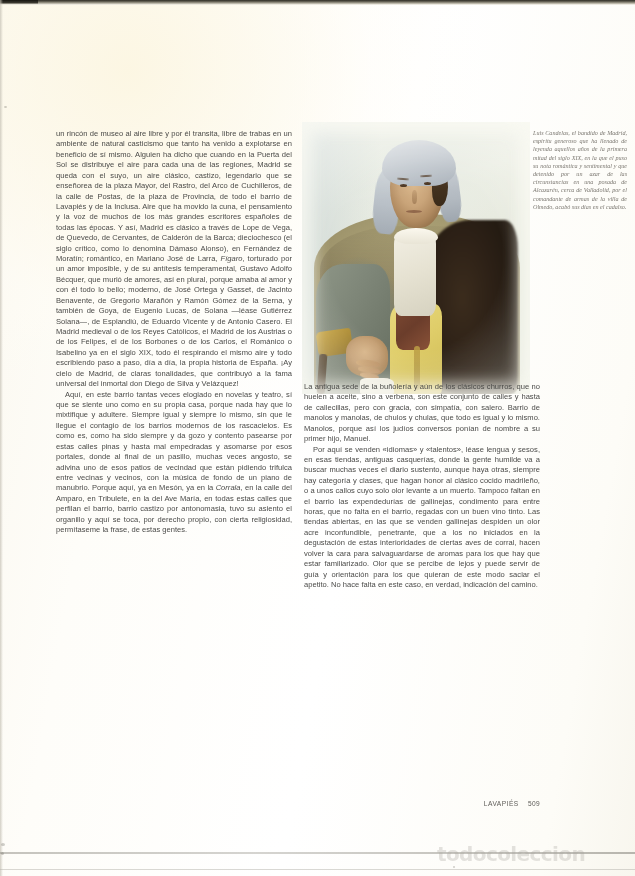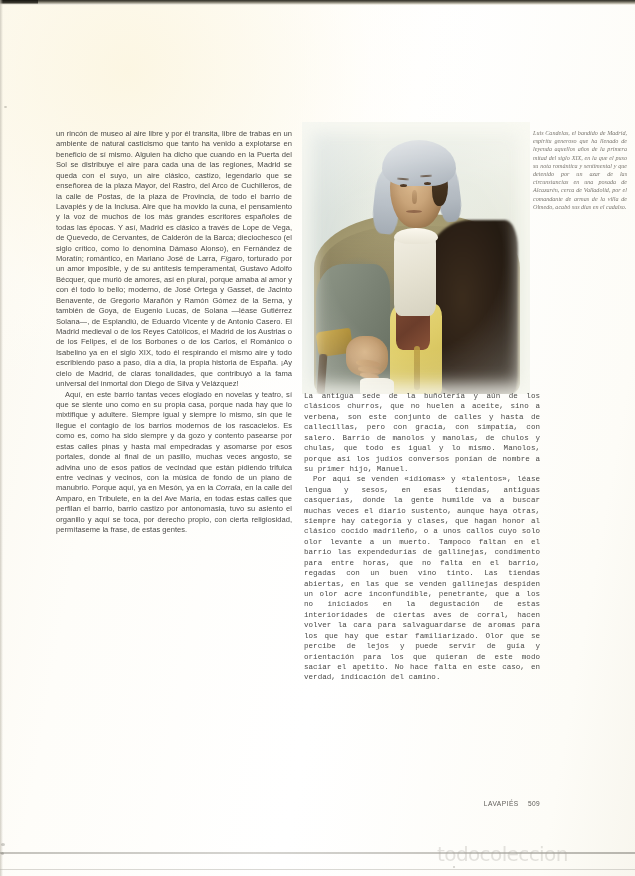--- a/index.html
+++ b/index.html
@@ -55,21 +55,21 @@
   .col {
     position: absolute;
     text-align: justify;
     color: #4a4a48;
     font-size: 7.55px;
     line-height: 10.42px;
     letter-spacing: 0.02px;
     -webkit-font-smoothing: none;
   }
   #col-left  { left: 56px;  top: 129px; width: 236px; }
-  #col-right { left: 304px; top: 391px; width: 236px; font-family: Liberation Mono, monospace; }
+  #col-right { left: 304px; top: 382px; width: 236px; }
 
   .col p { margin: 0; text-align: justify; }
   .col p.indent { text-indent: 9px; }
   .col .it { font-style: italic; }
 
   
   #illustration {
     position: absolute;
     left: 302px; top: 122px;
     width: 228px; height: 272px;
@@ -296,21 +296,21 @@
   #running-foot .folio {
     margin-left: 7px;
     letter-spacing: 0.3px;
   }
 
   
   #watermark {
     position: absolute;
     left: 437px; top: 842px;
     font-size: 20px;
-    font-weight: normal;
+    font-weight: bold;
     letter-spacing: -0.6px;
     color: rgba(164,162,155,0.30);
     font-family: "DejaVu Sans", sans-serif;
     white-space: nowrap;
   }
   
   .speck { position: absolute; background: rgba(120,118,110,0.35); border-radius: 50%; }
 </style>
 </head>
 <body>

